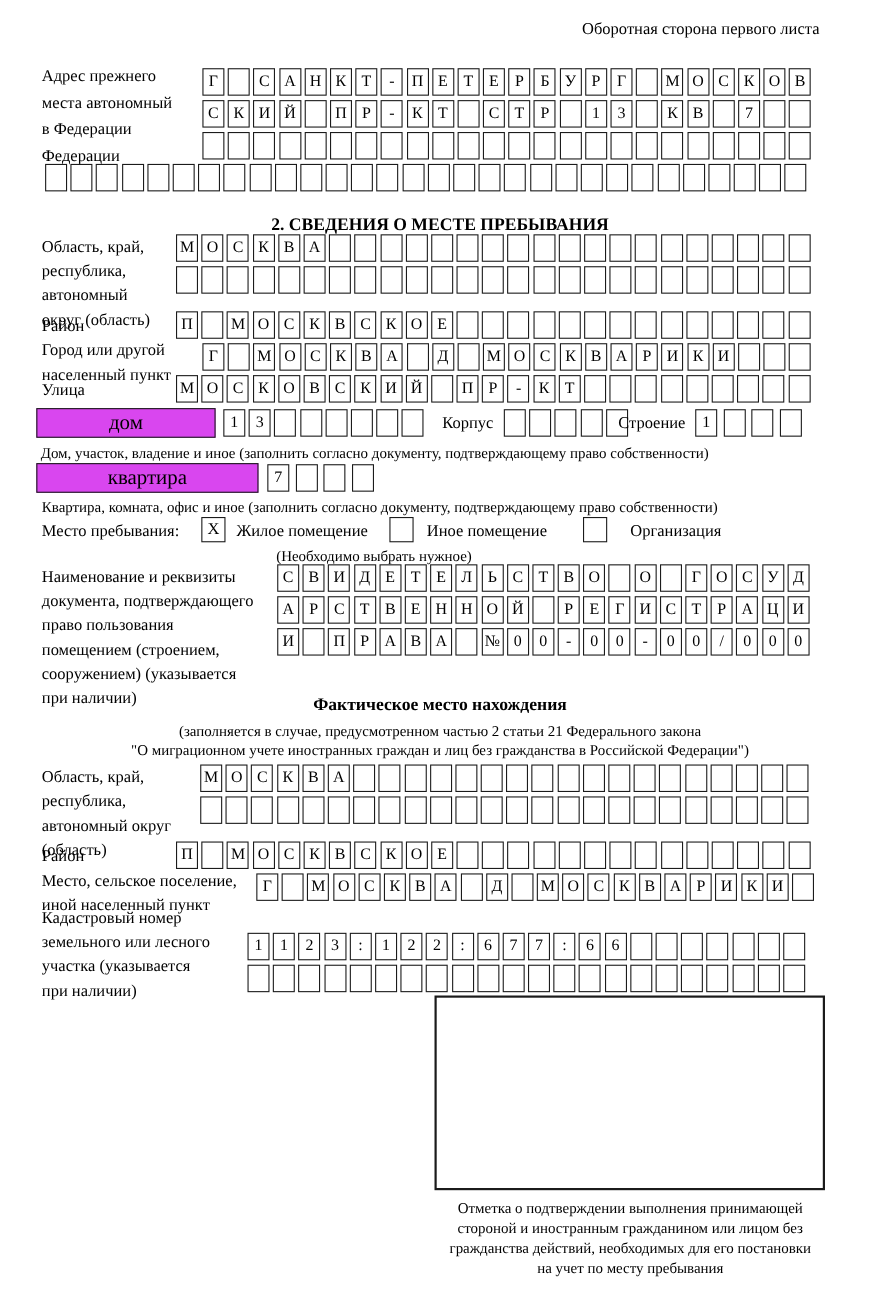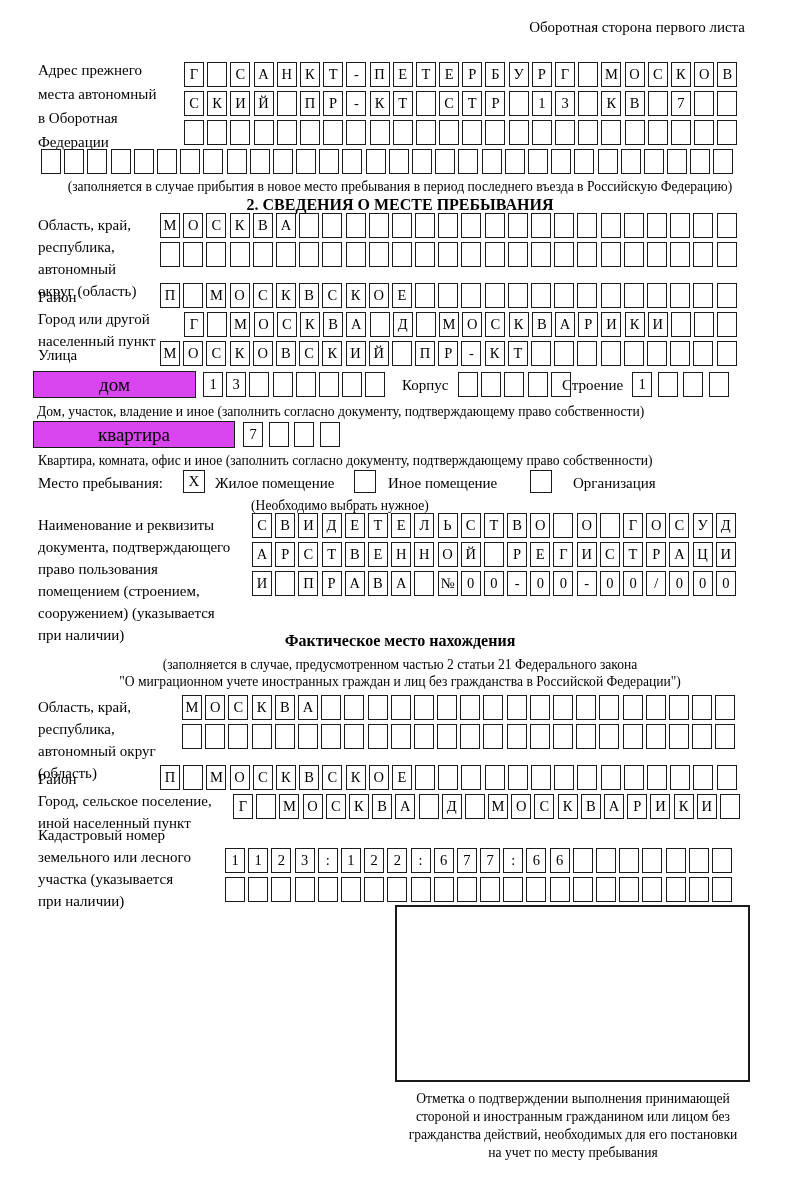--- a/index.html
+++ b/index.html
@@ -40,21 +40,21 @@
 </head>
 <body>
 
 <div class="page">
 
   <div class="abs label" style="top:16px; right:55px;">Оборотная сторона первого листа</div>
 
   <div class="abs label-tight" style="left:38px; top:58px; width:150px;">
       <div>Адрес прежнего</div>
       <div>места автономный</div>
-      <div>в Оборотная</div>
+      <div>в Федерации</div>
       <div>Федерации</div>
     </div>
   <div class="cellrow" style="left:184px; top:62px;">
       <div class="cell">Г</div>
       <div class="cell"></div>
       <div class="cell">С</div>
       <div class="cell">А</div>
       <div class="cell">Н</div>
       <div class="cell">К</div>
       <div class="cell">Т</div>
@@ -153,21 +153,20 @@
       <div class="cell"></div>
       <div class="cell"></div>
       <div class="cell"></div>
       <div class="cell"></div>
       <div class="cell"></div>
       <div class="cell"></div>
       <div class="cell"></div>
       <div class="cell"></div>
       <div class="cell"></div>
     </div>
-  <div class="abs caption center" style="left:0; top:178px; width:800px;">(заполняется в случае прибытия в новое место пребывания в период последнего въезда в Российскую Федерацию)</div>
 
   <div class="abs heading bold center" style="left:0; top:196px; width:800px;">2. СВЕДЕНИЯ О МЕСТЕ ПРЕБЫВАНИЯ</div>
 
   <div class="abs label" style="left:38px; top:214px; width:130px;">
       <div>Область, край,</div>
       <div>республика,</div>
       <div>автономный</div>
       <div>округ (область)</div>
     </div>
   <div class="cellrow" style="left:160px; top:213px;">
@@ -526,21 +525,21 @@
       <div class="cell"></div>
       <div class="cell"></div>
       <div class="cell"></div>
       <div class="cell"></div>
       <div class="cell"></div>
       <div class="cell"></div>
       <div class="cell"></div>
     </div>
 
   <div class="abs label" style="left:38px; top:790px; width:200px;">
-      <div>Город, сельское поселение,</div>
+      <div>Место, сельское поселение,</div>
       <div>иной населенный пункт</div>
     </div>
   <div class="cellrow" style="left:233px; top:794px;">
       <div class="cell">Г</div>
       <div class="cell"></div>
       <div class="cell">М</div>
       <div class="cell">О</div>
       <div class="cell">С</div>
       <div class="cell">К</div>
       <div class="cell">В</div>

